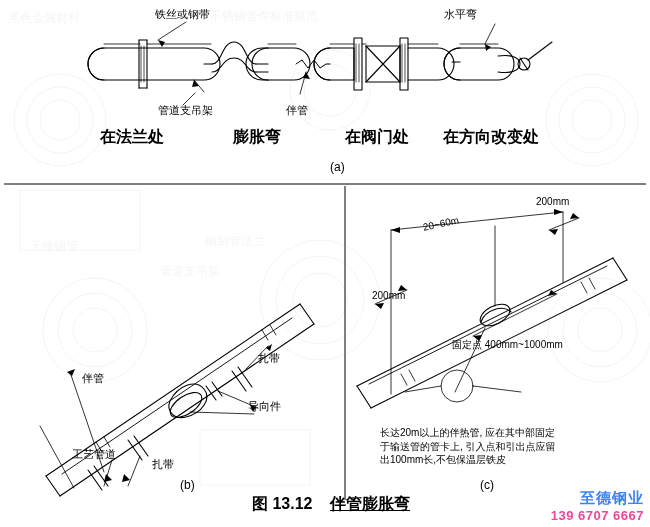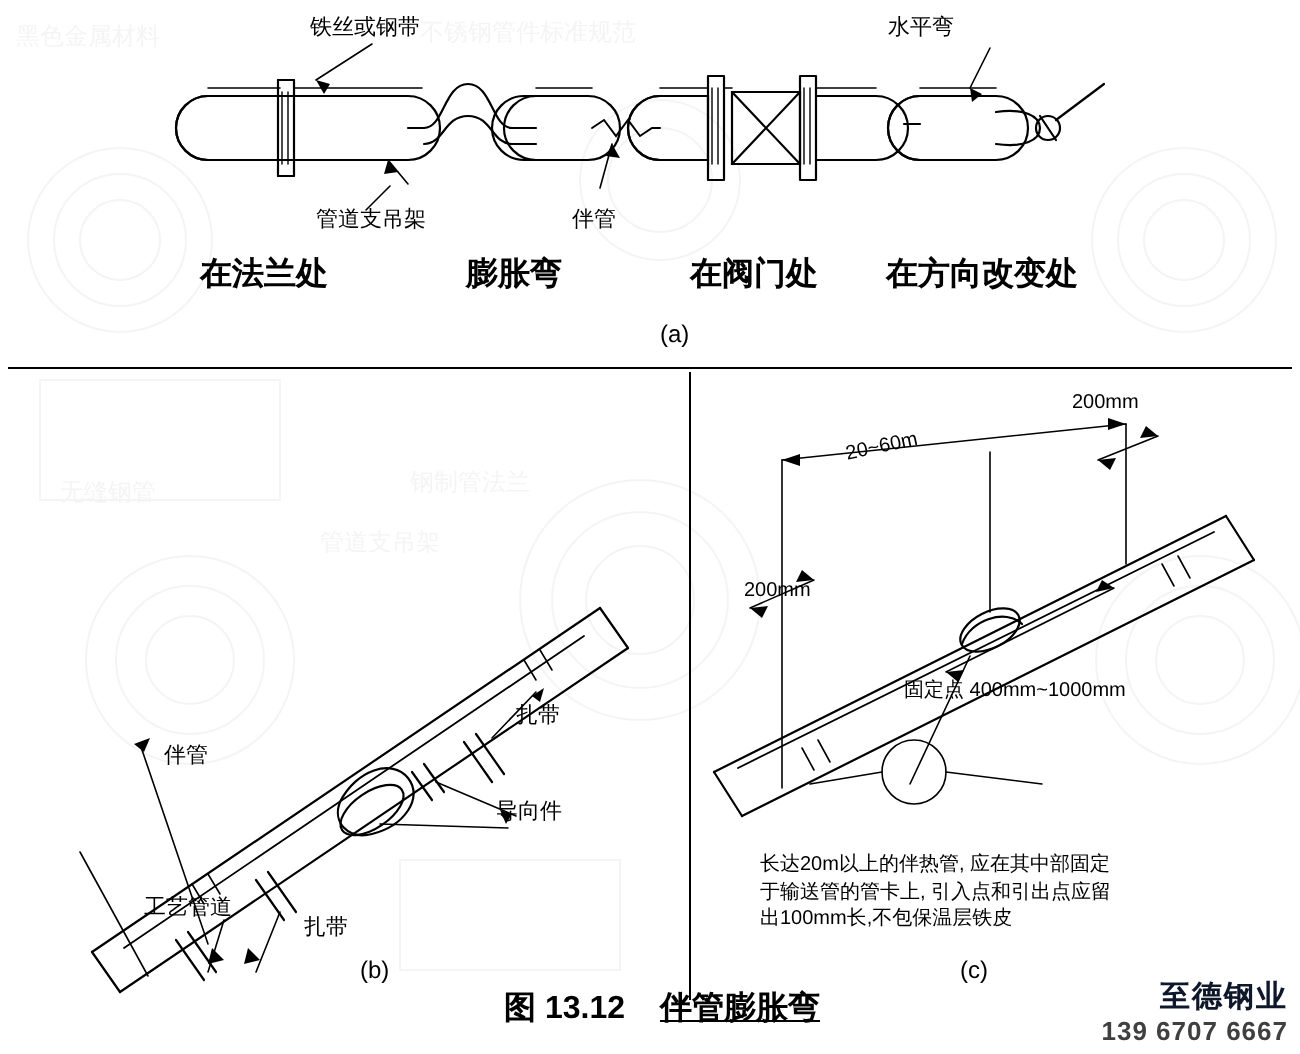--- a/index.html
+++ b/index.html
@@ -13,22 +13,22 @@
   }
   #root{position:absolute;left:0;top:0;width:650px;height:527px;}
   .wm{position:absolute;opacity:.16;pointer-events:none;}
   .wm svg{display:block;}
   .lbl{position:absolute;font-size:11px;line-height:1.15;white-space:pre;}
   .cap{position:absolute;font-size:16px;font-weight:bold;}
   .sub{position:absolute;font-size:12px;}
   .dim{position:absolute;font-size:10px;}
   .note{position:absolute;font-size:10px;line-height:1.35;white-space:pre;}
   .logo{position:absolute;right:6px;bottom:4px;text-align:right;}
-  .logo .l1{color:#0f172a;font-size:15px;font-weight:bold;letter-spacing:1px;}
-  .logo .l2{color:#404040;font-size:13px;font-weight:bold;letter-spacing:.5px;}
+  .logo .l1{color:#3b82f6;font-size:15px;font-weight:bold;letter-spacing:1px;}
+  .logo .l2{color:#ec4899;font-size:13px;font-weight:bold;letter-spacing:.5px;}
   svg.layer{position:absolute;left:0;top:0;}
 </style>
 </head>
 <body>
 
 <div id="root">
 
   <div class="wm" style="left:0;top:0;">
     <svg width="650" height="527" viewBox="0 0 650 527" xmlns="http://www.w3.org/2000/svg">
       <g fill="none" stroke="#b9bcc4" stroke-width="1">

